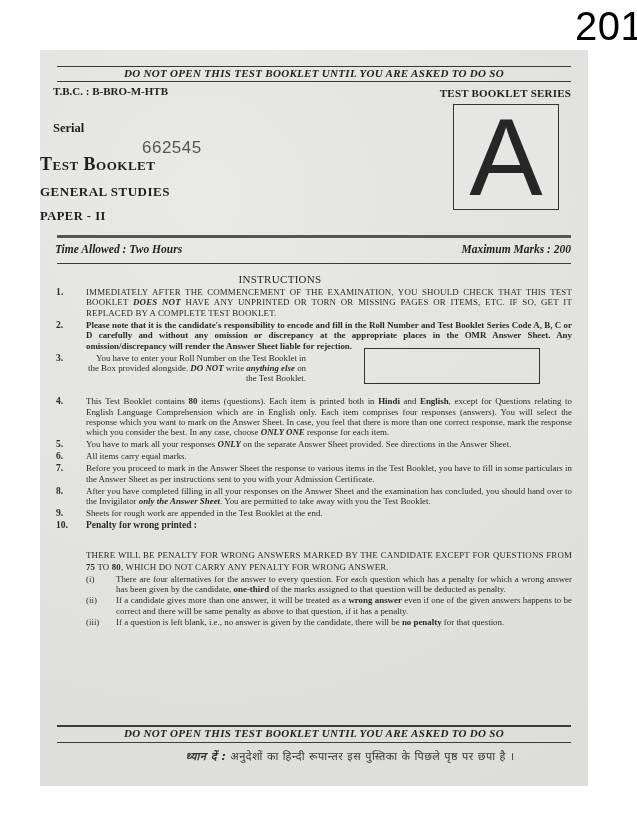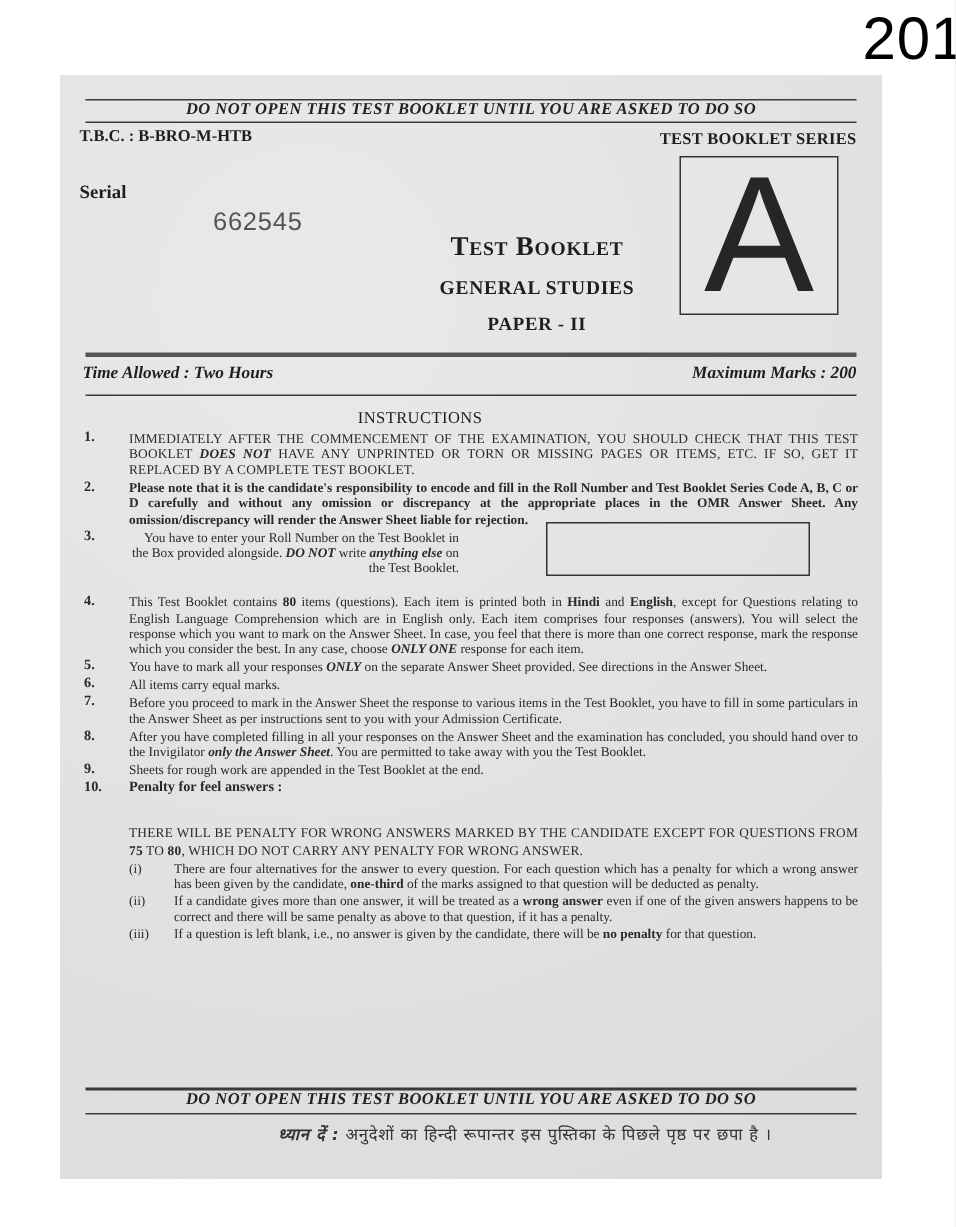--- a/index.html
+++ b/index.html
@@ -41,21 +41,21 @@
       font-size: 17px; color: #555; letter-spacing: 0.5px;
     }
     .series-box {
       position: absolute; left: 413px; top: 54px; width: 104px; height: 104px;
       border: 1.5px solid #333; background: #e6e6e4;
     }
     .series-letter {
       position: absolute; left: 0; top: -6px; width: 104px; text-align: center;
       font-family: "Liberation Sans", sans-serif; font-size: 110px; line-height: 116px; color: #262626;
     }
-    .title { position: absolute; left: 0; width: 548px; text-align: center; font-family: "Liberation Serif", serif; font-weight: bold; padding-left: 44px; }
+    .title { position: absolute; left: 0; width: 548px; text-align: left; font-family: "Liberation Serif", serif; font-weight: bold; }
     .t1 { top: 104px; font-size: 18px; font-variant: small-caps; letter-spacing: 0.5px; }
     .t2 { top: 134px; font-size: 13px; letter-spacing: 0.5px; }
     .t3 { top: 159px; font-size: 12.5px; letter-spacing: 0.5px; }
     .time, .marks {
       position: absolute; top: 193px; font-style: italic; font-weight: bold; font-size: 11.5px;
       font-family: "Liberation Serif", serif;
     }
     .time { left: 15px; }
     .marks { right: 17px; }
     .instr-head {
@@ -161,21 +161,21 @@
       <span>After you have completed filling in all your responses on the Answer Sheet and the examination has concluded, you should hand over to the Invigilator </span><b><i>only the Answer Sheet</i></b><span>. You are permitted to take away with you the Test Booklet.</span>
     </div>
 
     <div class="item">
       <span class="num">9.</span>
       <span>Sheets for rough work are appended in the Test Booklet at the end.</span>
     </div>
 
     <div class="item">
       <span class="num">10.</span>
-      <div class="penalty-head">Penalty for feel answers :</div>
+      <div class="penalty-head">Penalty for wrong printed :</div>
       <div class="caps" style="margin-top:18px;line-height:12px">
         <span>THERE WILL BE PENALTY FOR WRONG ANSWERS MARKED BY THE CANDIDATE EXCEPT FOR QUESTIONS FROM </span><b>75</b><span> TO </span><b>80</b><span>, WHICH DO NOT CARRY ANY PENALTY FOR WRONG ANSWER.</span>
       </div>
       <div class="sub">
         <span class="snum">(i)</span>
         <span>There are four alternatives for the answer to every question. For each question which has a penalty for which a wrong answer has been given by the candidate, </span><b>one-third</b><span> of the marks assigned to that question will be deducted as penalty.</span>
       </div>
       <div class="sub">
         <span class="snum">(ii)</span>
         <span>If a candidate gives more than one answer, it will be treated as a </span><b>wrong answer</b><span> even if one of the given answers happens to be correct and there will be same penalty as above to that question, if it has a penalty.</span>

